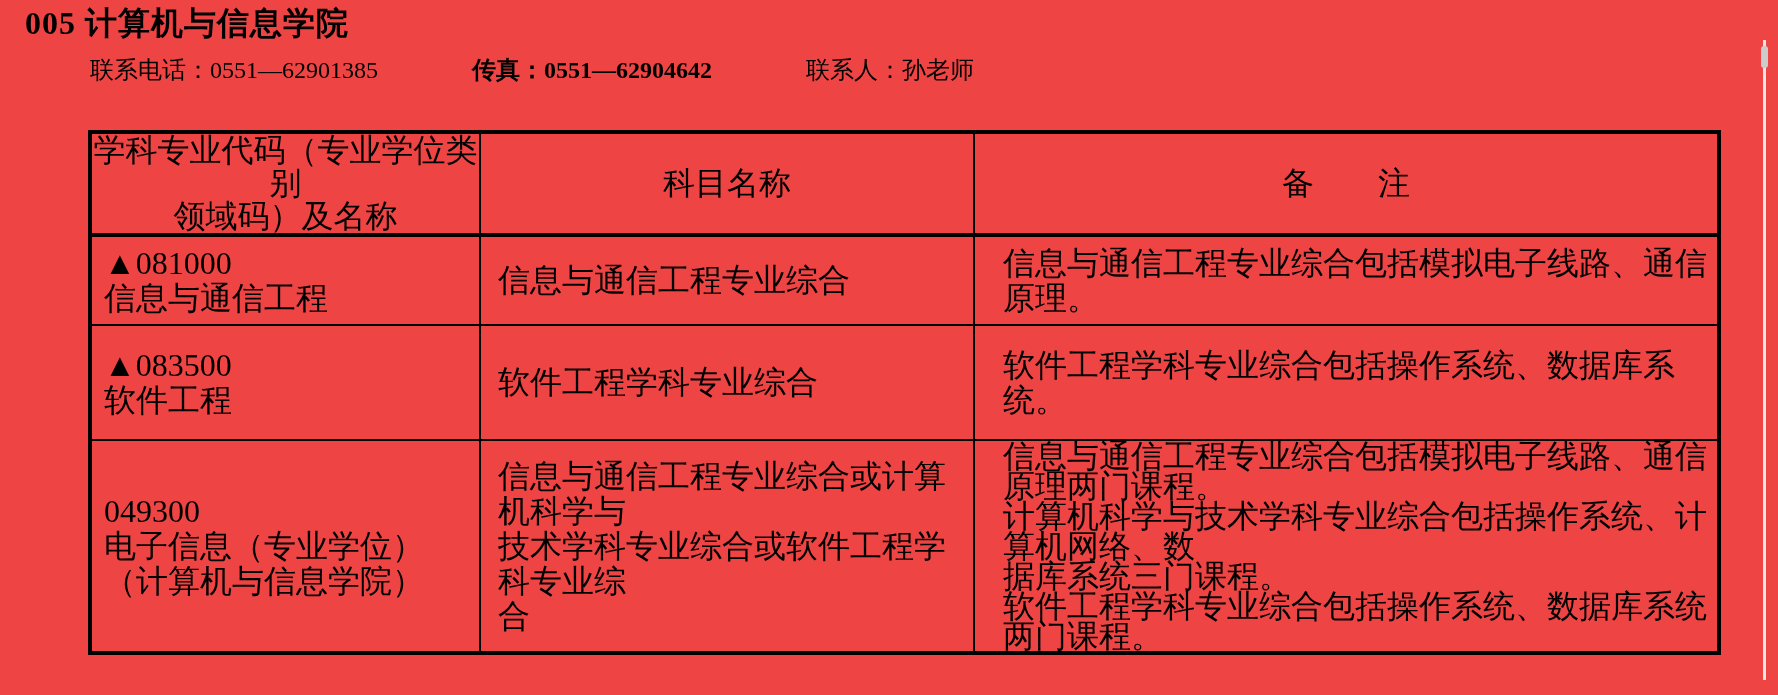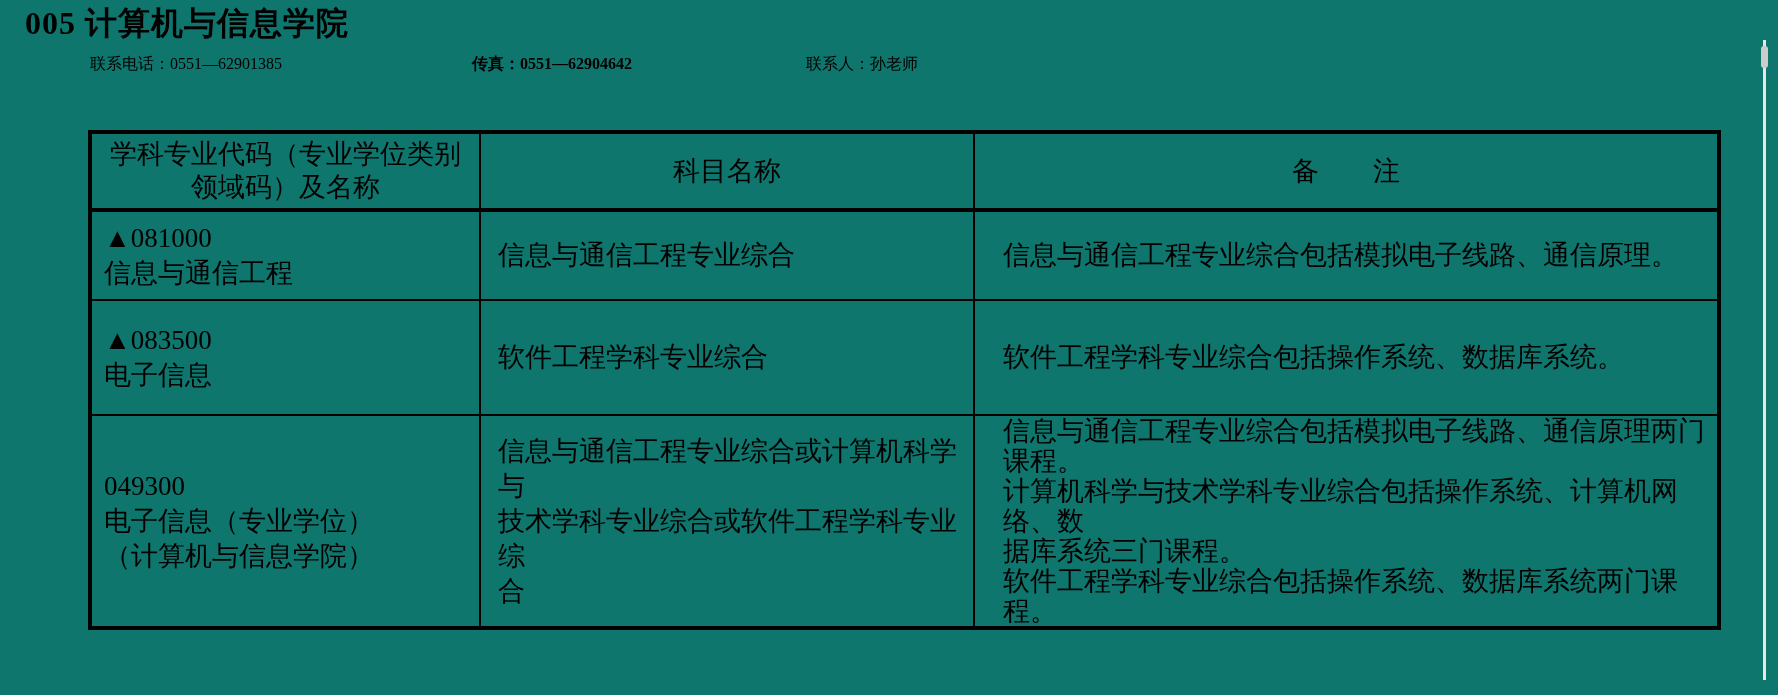--- a/index.html
+++ b/index.html
@@ -1,36 +1,36 @@
 <!DOCTYPE html>
 <html><head>
 <meta charset="utf-8">
 <style>
   html,body { margin:0; padding:0; background:#ffffff; }
   #screen {
     position:relative; width:1778px; height:695px;
-    background:#0f766e; color:#000000; overflow:hidden;
+    background:#ef4444; color:#000000; overflow:hidden;
     font-family:"Liberation Serif","DejaVu Serif",serif;
   }
   .title {
     position:absolute; left:25px; top:2px;
     font-size:32px; font-weight:bold; letter-spacing:1px;
     white-space:nowrap;
   }
   .contact span {
-    position:absolute; top:54px; font-size:16px; white-space:nowrap;
+    position:absolute; top:54px; font-size:24px; white-space:nowrap;
   }
   .c-phone  { left:90px; }
   .c-fax    { left:472px;font-weight:bold; }
   .c-person { left:806px; }
 
   table.subjects {
     position:absolute; left:88px; top:130px; width:1629px;
     border-collapse:collapse; table-layout:fixed;
-    border:4px solid #000; font-size:27px;
+    border:4px solid #000; font-size:32px;
   }
   col.c1 { width:390px; }
   col.c2 { width:494px; }
   col.c3 { width:745px; }
   th, td {
     border:2px solid #000; vertical-align:middle;
     font-weight:normal; padding:0; overflow:hidden;
   }
   thead th {
     border-bottom:4px solid #000; text-align:center; line-height:33px;
@@ -94,21 +94,21 @@
         <td class="subject">
           <div class="line">信息与通信工程专业综合</div>
         </td>
         <td class="remark">
           <div class="line">信息与通信工程专业综合包括模拟电子线路、通信原理。</div>
         </td>
       </tr>
       <tr class="r3">
         <td class="code">
           <div class="line">▲083500</div>
-          <div class="line">电子信息</div>
+          <div class="line">软件工程</div>
         </td>
         <td class="subject">
           <div class="line">软件工程学科专业综合</div>
         </td>
         <td class="remark">
           <div class="line">软件工程学科专业综合包括操作系统、数据库系统。</div>
         </td>
       </tr>
       <tr class="r4">
         <td class="code">

